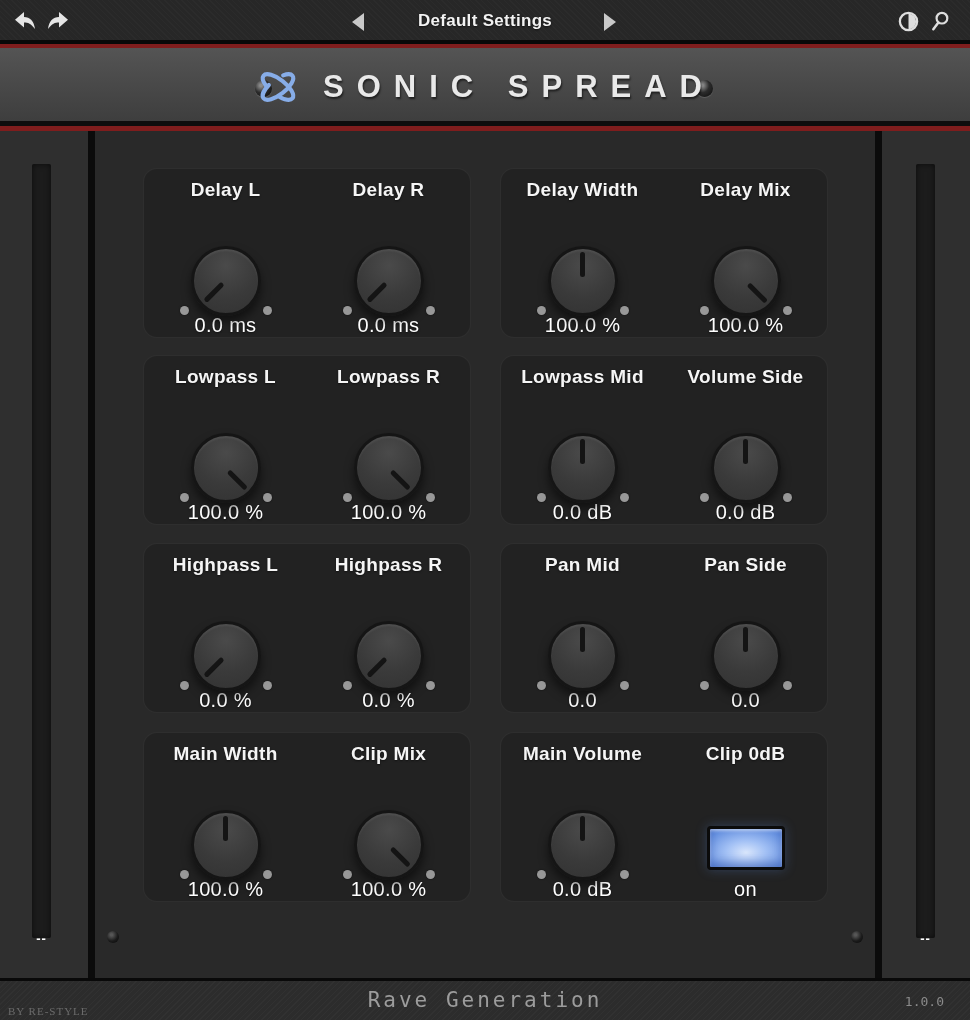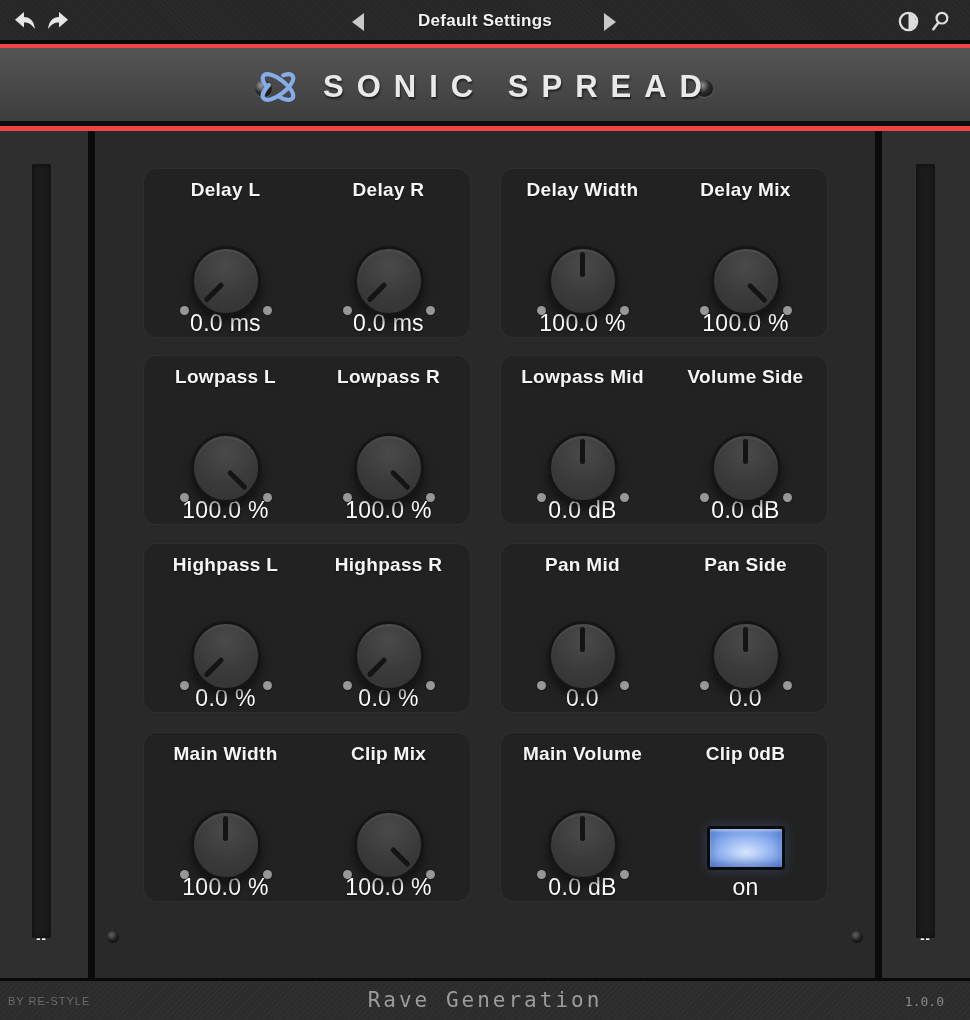--- a/index.html
+++ b/index.html
@@ -1,20 +1,20 @@
 <!DOCTYPE html>
 <html><head>
 <meta charset="utf-8">
 <style>
   * { margin:0; padding:0; box-sizing:border-box; }
   html,body { background:#1a1a1a; }
   body { font-family:"Liberation Sans", sans-serif; }
   #app {
     position:relative; width:970px; height:1020px; overflow:hidden;
-    background:#ef4444; user-select:none;
+    background:#7f1d1d; user-select:none;
   }
 
   
   .topbar {
     position:absolute; left:0; top:0; width:970px; height:44px;
     background:#272727;
     background-image:repeating-linear-gradient(45deg, rgba(255,255,255,.02) 0 1px, transparent 1px 4px);
     border-bottom:4px solid #090909;
   }
   .tb-icon { position:absolute; top:9px; width:26px; height:26px; cursor:pointer; }
@@ -109,40 +109,40 @@
   .ptr {
     position:absolute; left:50%; top:3px; width:5px; height:25px; margin-left:-2.5px;
     border-radius:3px; background:#141414;
   }
   .dot {
     position:absolute; width:9px; height:9px; border-radius:50%;
     background:#989898; box-shadow:0 0 2px rgba(0,0,0,.6); top:66px;
   }
   .dot-l { left:29px; } .dot-r { left:112px; }
   .kvalue {
-    margin-top:12px; color:#ffffff; font-size:23px; letter-spacing:.3px;
+    margin-top:12px; color:#ffffff; font-size:20px; letter-spacing:.3px;
     text-shadow:0 1px 2px rgba(0,0,0,.5);
   }
   .clipbtn {
     position:absolute; left:36px; top:22px; width:78px; height:44px;
     border:3px solid #0b0b0b; border-radius:4px; cursor:pointer;
     background:radial-gradient(ellipse 85% 95% at 50% 62%, #d9e6fc 0%, #a3c1f5 32%, #6590e0 72%, #4d76cb 100%);
     box-shadow:0 0 12px rgba(95,145,235,.28), inset 0 -5px 9px rgba(25,55,140,.35), inset 0 2px 3px rgba(255,255,255,.5);
   }
 
   
   .footer {
     position:absolute; left:0; top:978px; width:970px; height:42px;
     background:#2c2c2c;
     background-image:repeating-linear-gradient(135deg, rgba(255,255,255,.025) 0 1px, transparent 1px 4px);
     border-top:3px solid #090909;
   }
   .credit {
-    position:absolute; left:8px; top:14px; color:#6b6b6b; font-size:11px;
-    font-family:Liberation Sans, sans-serif; letter-spacing:1px;
+    position:absolute; left:8px; top:24px; color:#6b6b6b; font-size:11px;
+    font-family:Liberation Serif, serif; letter-spacing:1px;
   }
   .product {
     position:absolute; left:0; top:7px; width:970px; text-align:center;
     color:#9c9c9c; font-size:21px; letter-spacing:3px;
     font-family:"DejaVu Sans Mono", monospace;
   }
   .version {
     position:absolute; right:26px; top:13px; color:#8a8a8a; font-size:13px;
     font-family:"DejaVu Sans Mono", monospace;
   }

